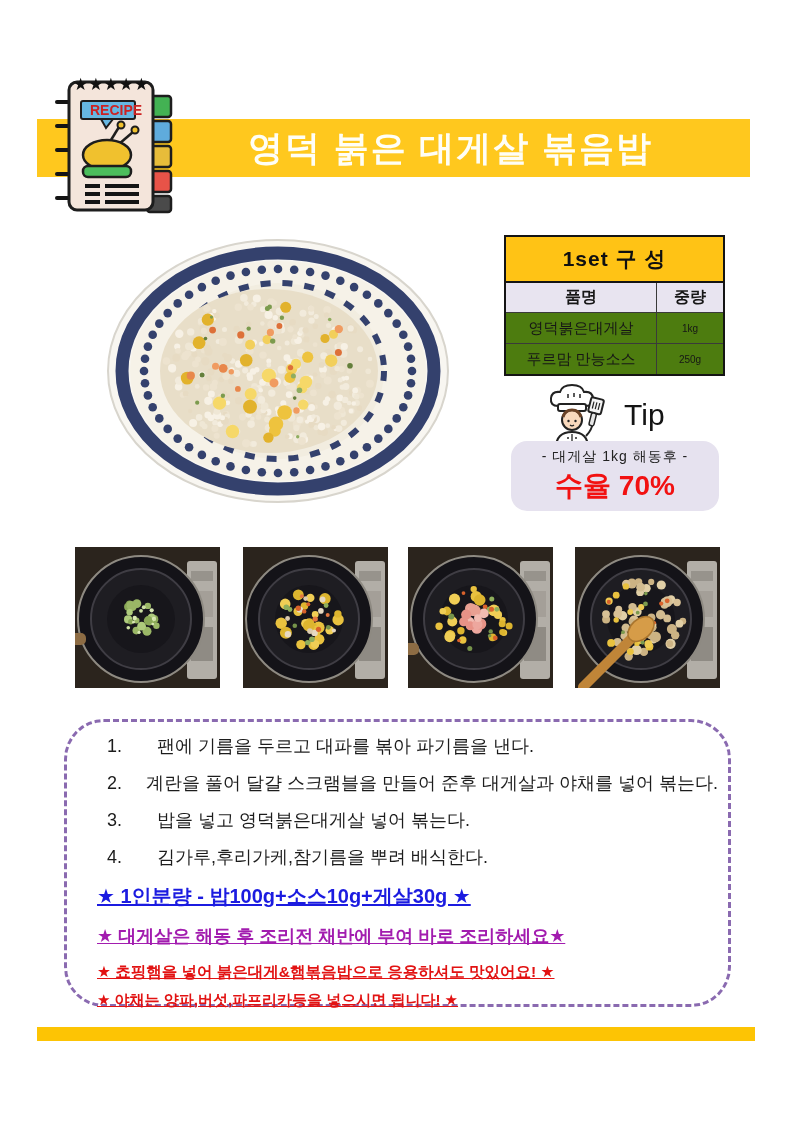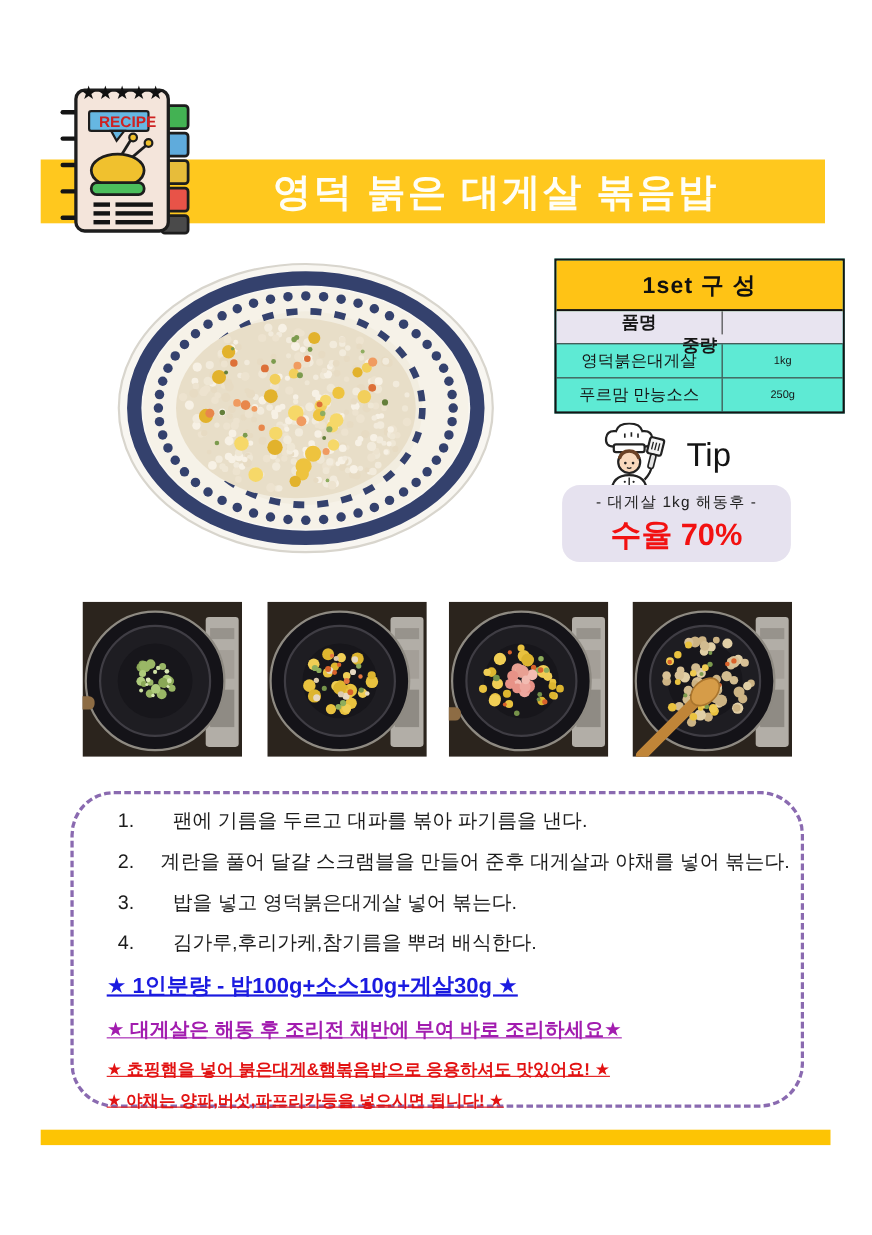--- a/index.html
+++ b/index.html
@@ -1,35 +1,35 @@
 <!DOCTYPE html>
 <html><head>
 <meta charset="utf-8">
 <style>
   html,body{margin:0;padding:0;background:#fff;}
   .page{position:relative;width:793px;height:1123px;background:#ffffff;overflow:hidden;
         font-family:"Liberation Sans","DejaVu Sans",sans-serif;}
 
   
-  .banner{position:absolute;left:37px;top:145px;width:713px;height:58px;background:#FFC81E;
+  .banner{position:absolute;left:37px;top:119px;width:713px;height:58px;background:#FFC81E;
           display:flex;align-items:center;justify-content:center;padding-left:114px;box-sizing:border-box;}
   .banner-title{font-size:35px;font-weight:bold;color:#FFFEF6;letter-spacing:2px;white-space:nowrap;}
   .notebook{position:absolute;left:53px;top:70px;width:126px;height:146px;}
 
   
   .plate{position:absolute;left:103px;top:232px;width:348px;height:286px;}
 
   
-  .set-table{position:absolute;left:504px;top:235px;width:264px;border:2px solid #141414;
-             background:#5eead4;box-sizing:border-box;}
+  .set-table{position:absolute;left:504px;top:235px;width:221px;border:2px solid #141414;
+             background:#4d7c0f;box-sizing:border-box;}
   .st-title{height:44px;background:#FFC315;border-bottom:2px solid #141414;display:flex;
             align-items:center;justify-content:center;font-size:21px;font-weight:bold;color:#101010;
             letter-spacing:1px;}
   .st-row{display:flex;height:30px;border-top:1.5px solid #3a3a3a;}
-  .st-row.head{height:29px;background:#E8E4F0;border-top:none;flex-direction:column;}
+  .st-row.head{height:29px;background:#E8E4F0;border-top:none;}
   .st-c1{width:150px;border-right:1.5px solid #3a3a3a;display:flex;align-items:center;
          justify-content:center;font-size:15px;color:#161616;}
   .st-c2{flex:1;display:flex;align-items:center;justify-content:center;font-size:10px;color:#161616;}
   .st-row.head .st-c1,.st-row.head .st-c2{font-weight:bold;font-size:16px;}
 
   
   .chef{position:absolute;left:544px;top:384px;width:62px;height:64px;}
   .tip-label{position:absolute;left:624px;top:398px;font-size:30px;color:#141414;}
   .tip-box{position:absolute;left:511px;top:441px;width:208px;height:70px;background:#E6E2EF;
            border-radius:16px;display:flex;flex-direction:column;align-items:center;

